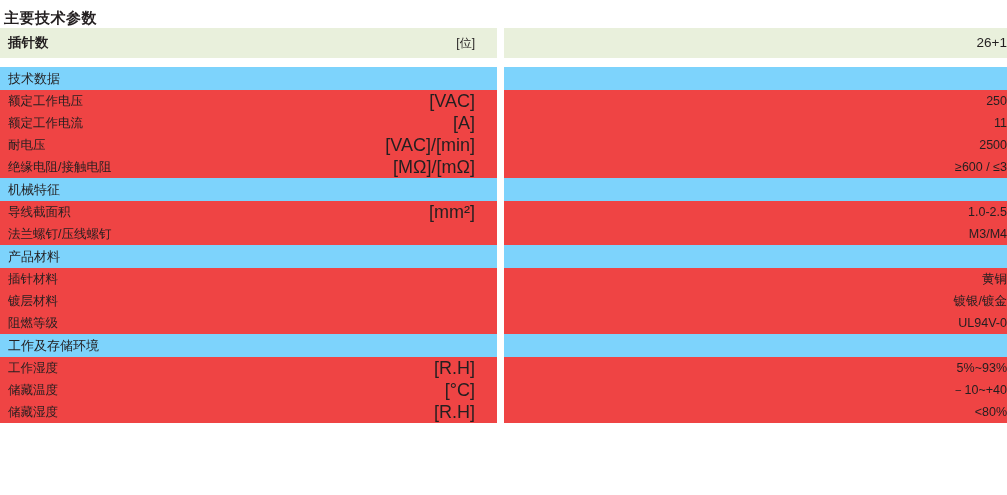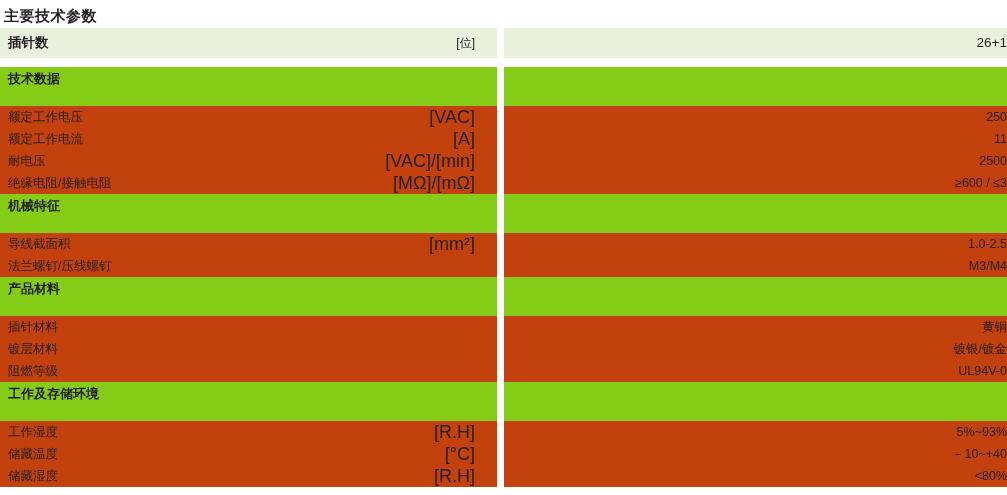--- a/index.html
+++ b/index.html
@@ -20,21 +20,20 @@
     height: 495px;
     overflow: hidden;
   }
   .title {
     font-size: 15px;
     font-weight: bold;
     color: #231f20;
     padding: 8px 0 0 4px;
     line-height: 20px;
     letter-spacing: 0.5px;
-    font-family: Liberation Mono, monospace;
   }
   table.spec {
     width: 1007px;
     border-collapse: separate;
     border-spacing: 0;
     table-layout: fixed;
     border-radius: 32px;
   }
   table.spec td {
     padding: 0;
@@ -68,24 +67,24 @@
     height: 22px;
     line-height: 22px;
     font-size: 12.5px;
     text-align: right;
     box-sizing: border-box;
   }
   .gapcell { background: #ffffff; }
 
   .row-header .cell-left,
   .row-header .cell-right {
-    background: #84cc16;
-    font-weight: bold;
+    background: #7dd3fc;
+    font-weight: normal;
     font-size: 13px;
-    height: 39px;
+    height: 23px;
     line-height: 23px;
   }
   .row-top .cell-left,
   .row-top .cell-right {
     background: #e9f0dc;
     height: 30px;
     line-height: 30px;
     font-weight: bold;
     font-size: 13.5px;
   }
@@ -93,21 +92,21 @@
     font-weight: normal;
     font-size: 13.5px;
   }
   .row-top .cell-left .unit {
     font-weight: normal;
     font-size: 12px;
     line-height: 30px;
   }
   .row-data .cell-left,
   .row-data .cell-right {
-    background: #c2410c;
+    background: #ef4444;
   }
   .spacer-row td {
     height: 9px;
     background: #ffffff;
   }
 </style>
 </head>
 <body>
 
 <div class="page">

